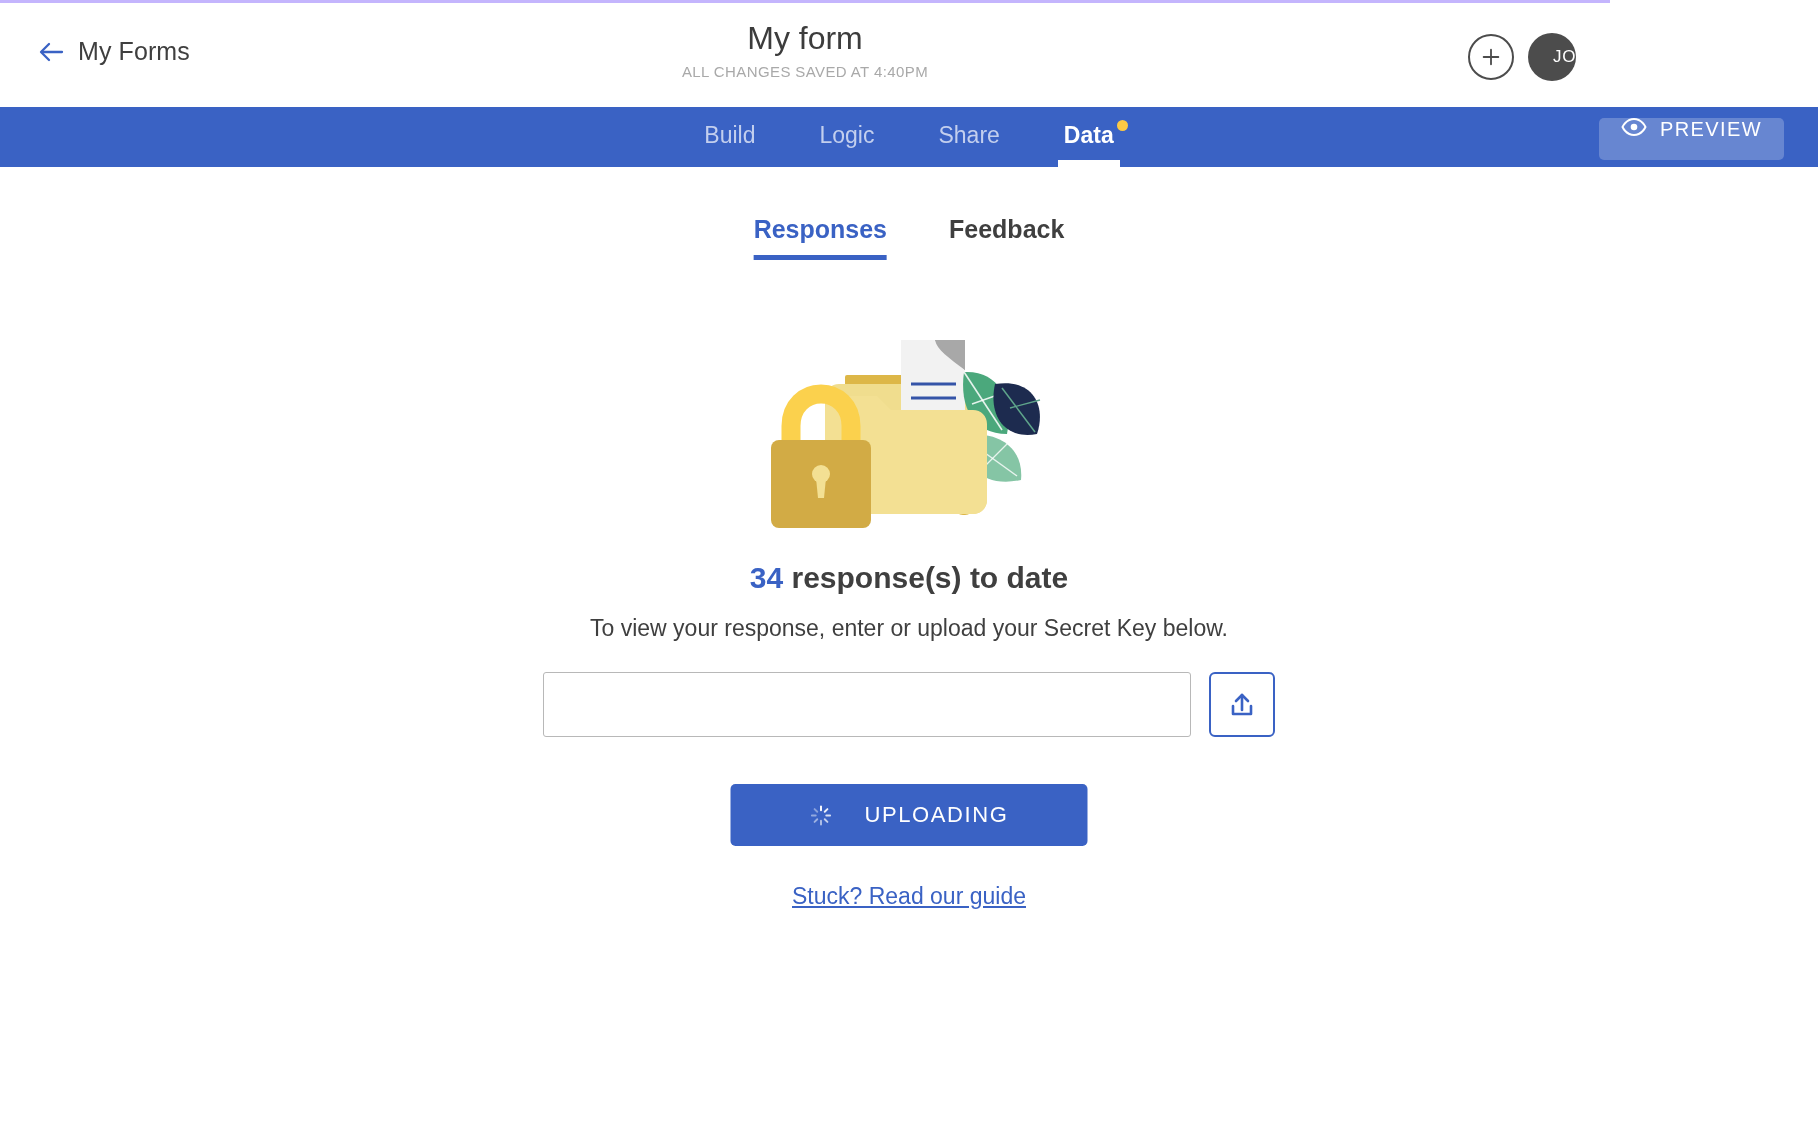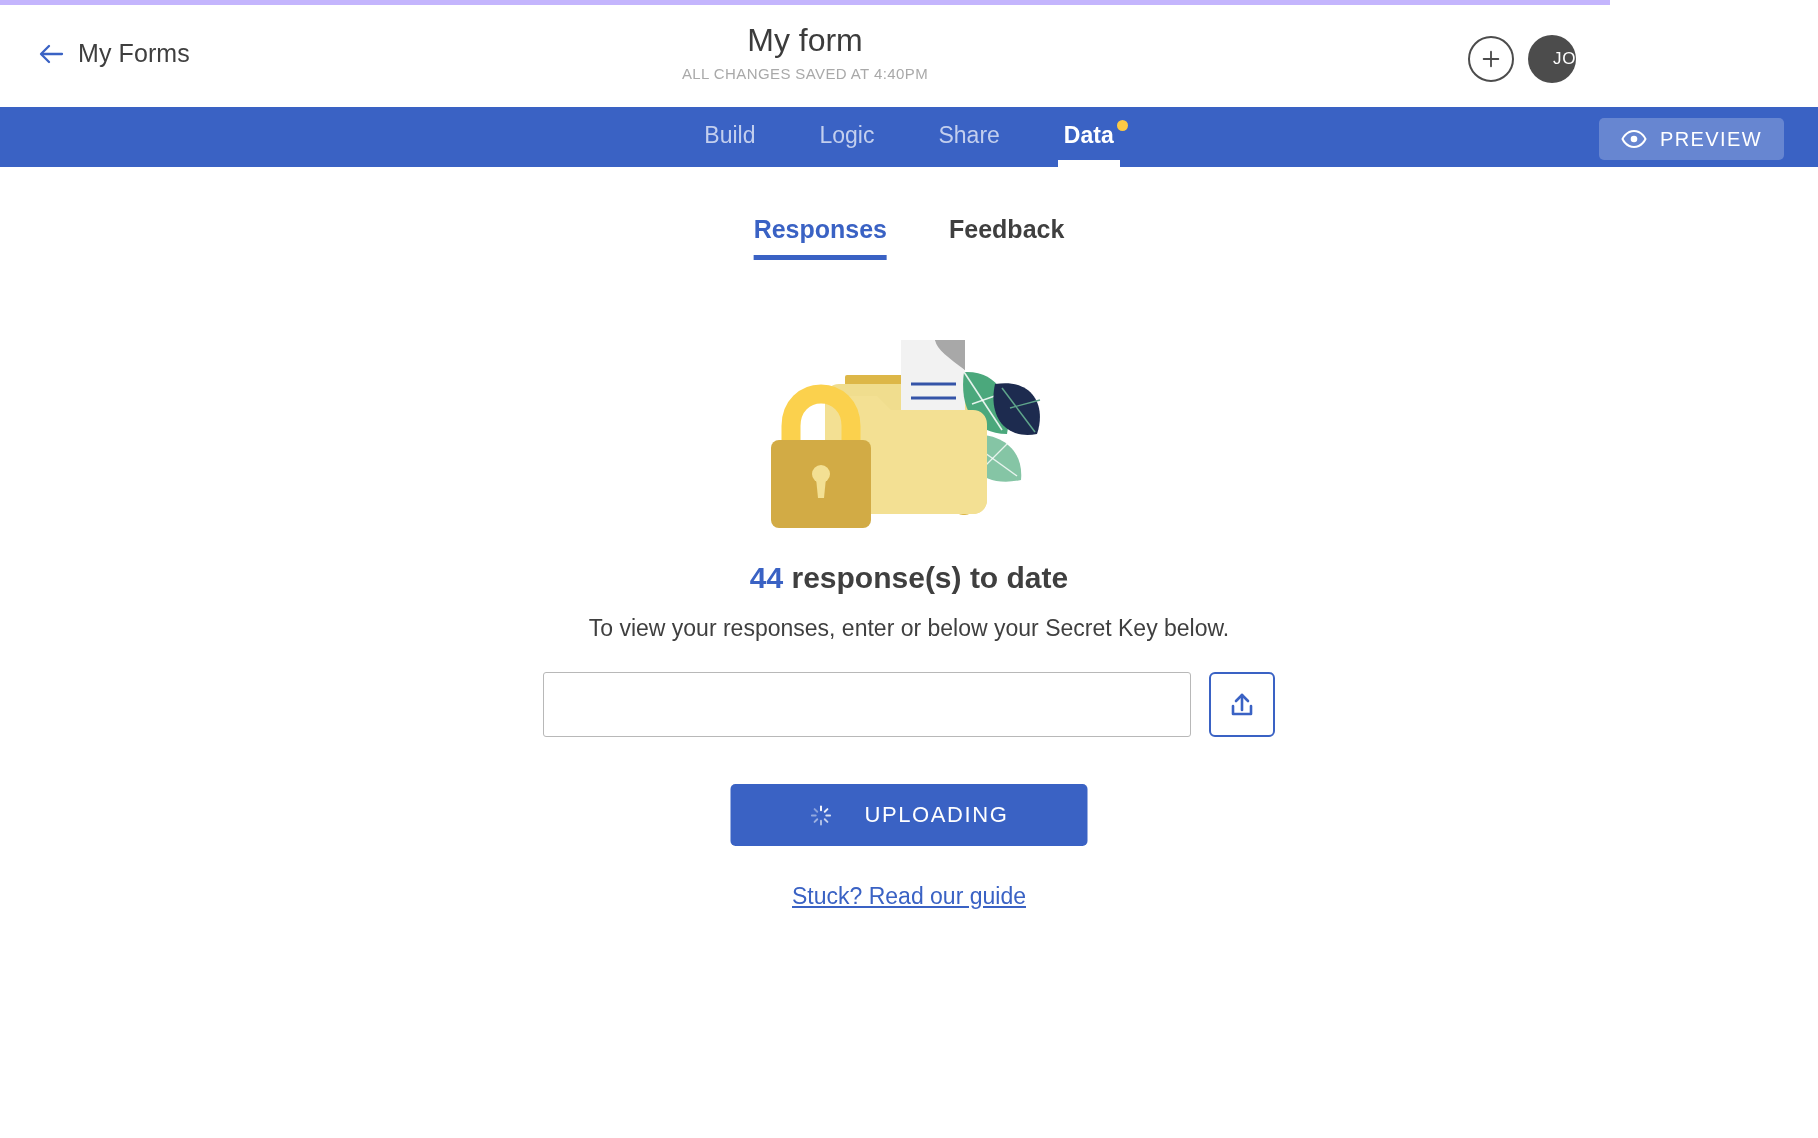--- a/index.html
+++ b/index.html
@@ -12,21 +12,21 @@
   }
   body { position: relative; }
 
   
   .topbar {
     position: absolute;
     top: 0; left: 0;
     width: 1610px;
     height: 107px;
     background: #ffffff;
-    border-top: 5px solid #c4b5fd;
+    border-top: 3px solid #c4b5fd;
   }
   .back-group {
     position: absolute;
     left: 38px; top: 34px;
     display: flex;
     align-items: center;
     gap: 14px;
     cursor: pointer;
   }
   .back-arrow { width: 26px; height: 26px; display: block; }
@@ -136,21 +136,21 @@
     background: #fbc945;
   }
   .preview-btn {
     position: absolute;
     right: 34px; top: 11px;
     height: 42px;
     padding: 0 22px;
     background: rgba(255,255,255,0.23);
     border-radius: 5px;
     display: flex;
-    align-items: center;
+    align-items: flex-start;
     gap: 13px;
     color: #ffffff;
     font-size: 20px;
     letter-spacing: 1.4px;
     cursor: pointer;
   }
   .preview-btn svg { display: block; }
 
   
   .content {
@@ -386,24 +386,24 @@
       <path d="M32 128 L32 104 C32 84 46 72 62 72 C78 72 92 84 92 104 L92 128" fill="none" stroke="#fbd14d" stroke-width="19"></path>
 
       <rect x="12" y="118" width="100" height="88" rx="8" fill="#d2ab45"></rect>
 
       <circle cx="62" cy="152" r="9" fill="#f3e093"></circle>
       <path d="M57 156 L67 156 L65 176 L59 176 Z" fill="#f3e093"></path>
     </svg>
   </div>
 
   <div class="resp-count">
-    <span class="num">44</span><span> response(s) to date</span>
-  </div>
-
-  <div class="instruction">To view your responses, enter or below your Secret Key below.</div>
+    <span class="num">34</span><span> response(s) to date</span>
+  </div>
+
+  <div class="instruction">To view your response, enter or upload your Secret Key below.</div>
 
   <div class="key-row">
     <input class="key-input" type="text" placeholder="" style="">
     <div class="upload-btn">
       <span>
         <svg viewBox="0 0 30 30" width="30" height="30">
           <path d="M15 5 L15 20" stroke="#3a62c4" stroke-width="2.6" stroke-linecap="round"></path>
           <path d="M9 11 L15 5 L21 11" stroke="#3a62c4" stroke-width="2.6" stroke-linecap="round" stroke-linejoin="round" fill="none"></path>
           <path d="M6 16 L6 24 L24 24 L24 16" stroke="#3a62c4" stroke-width="2.6" stroke-linecap="round" stroke-linejoin="round" fill="none"></path>
         </svg>

